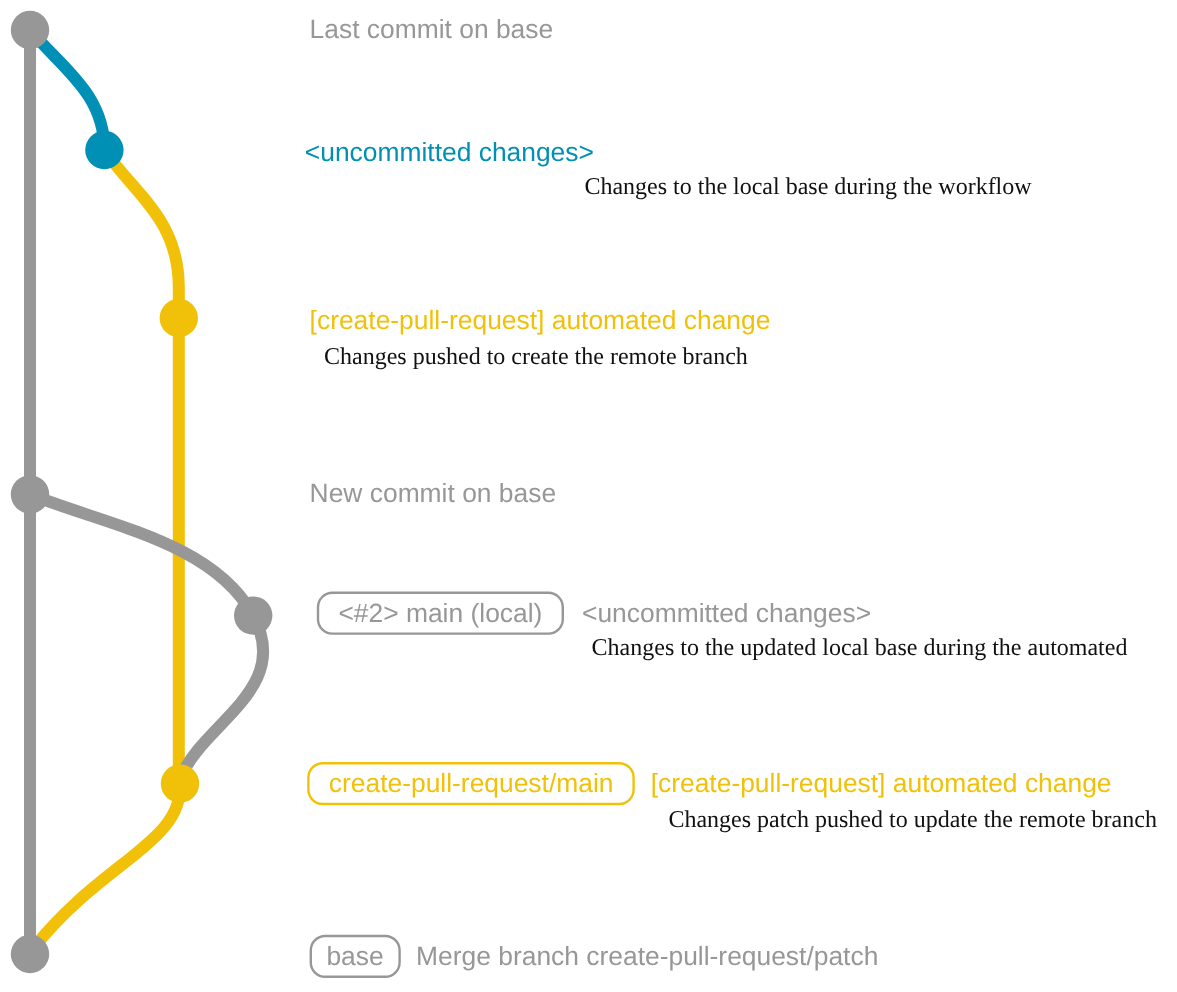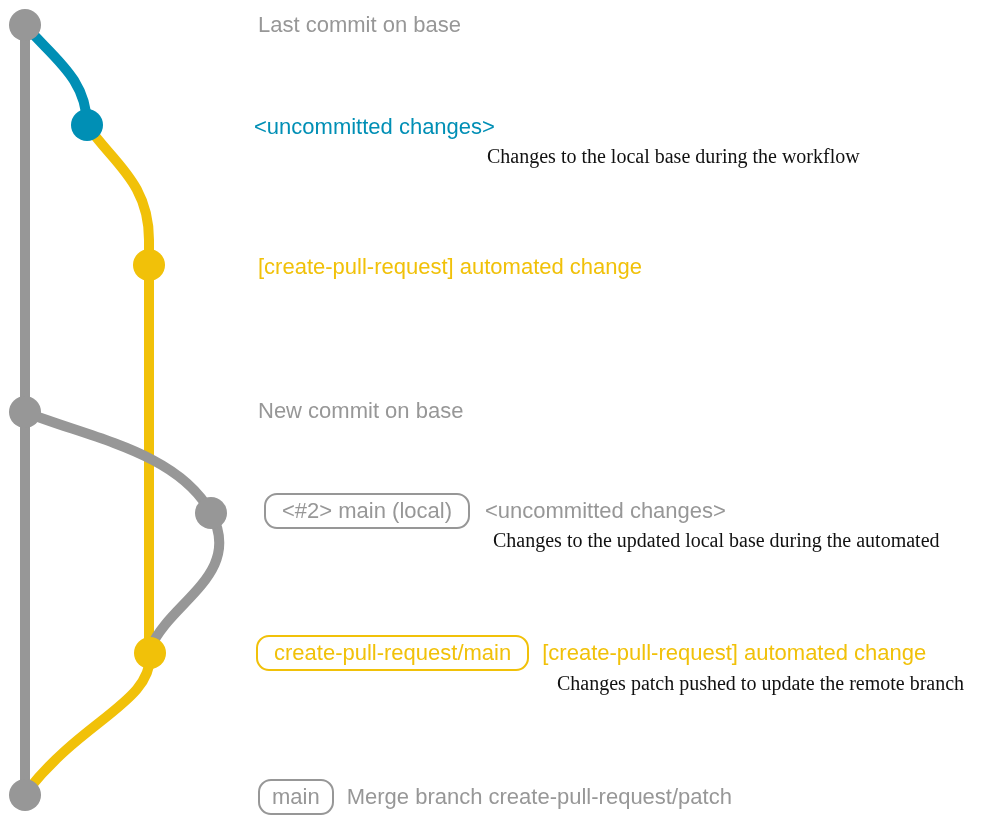--- a/index.html
+++ b/index.html
@@ -60,20 +60,21 @@
 
   <div class="anno" style="left:254px;top:108px;">
     <div class="line1">
       <span class="lbl c-blue">&lt;uncommitted changes&gt;</span>
     </div>
     <div class="detail" style="margin-left:233px;margin-top:-1px;">Changes to the local base during the workflow</div>
   </div>
 
   <div class="anno" style="left:258px;top:254px;">
     <div class="lbl c-yellow" style="line-height:26px;">[create-pull-request] automated change</div>
+    <div class="detail" style="margin-left:12px;margin-top:6px;">Changes pushed to create the remote branch</div>
   </div>
 
   <div class="anno heading" style="left:258px;top:398px;">New commit on base</div>
 
   <div class="anno" style="left:264px;top:492px;">
     <div class="line1">
       <span class="badge c-gray">&lt;#2&gt; main (local)</span>
       <span class="lbl c-gray">&lt;uncommitted changes&gt;</span>
     </div>
     <div class="detail" style="margin-left:229px;margin-top:-1px;">Changes to the updated local base during the automated</div>
@@ -81,17 +82,17 @@
 
   <div class="anno" style="left:256px;top:634px;">
     <div class="line1" style="gap:13px;">
       <span class="badge c-yellow">create-pull-request/main</span>
       <span class="lbl c-yellow">[create-pull-request] automated change</span>
     </div>
     <div class="detail" style="margin-left:301px;margin-top:0;">Changes patch pushed to update the remote branch</div>
   </div>
 
   <div class="anno line1" style="left:258px;top:778px;gap:13px;">
-    <span class="badge c-gray main-badge">main</span>
+    <span class="badge c-gray main-badge">base</span>
     <span class="lbl c-gray">Merge branch create-pull-request/patch</span>
   </div>
 
 </div>
 
 </body></html>

